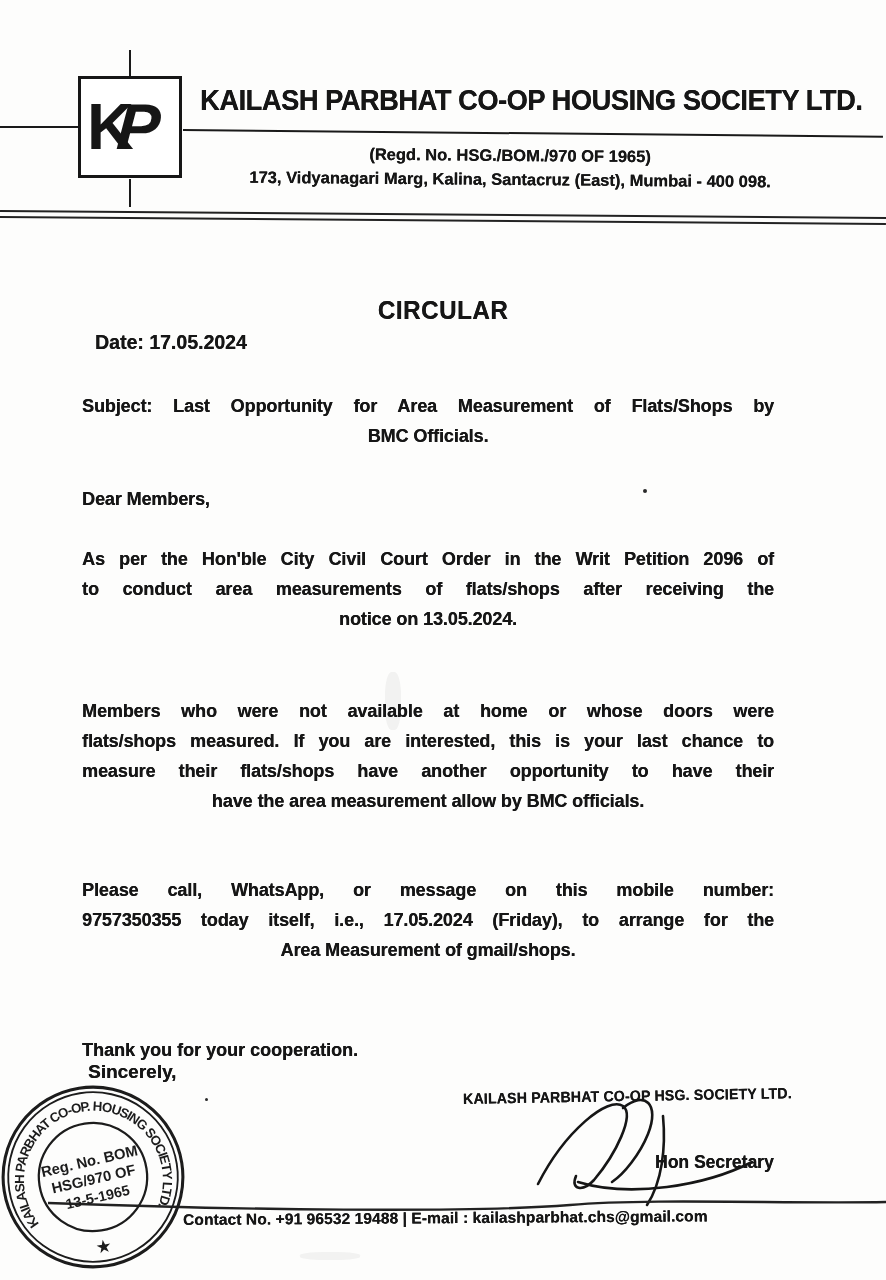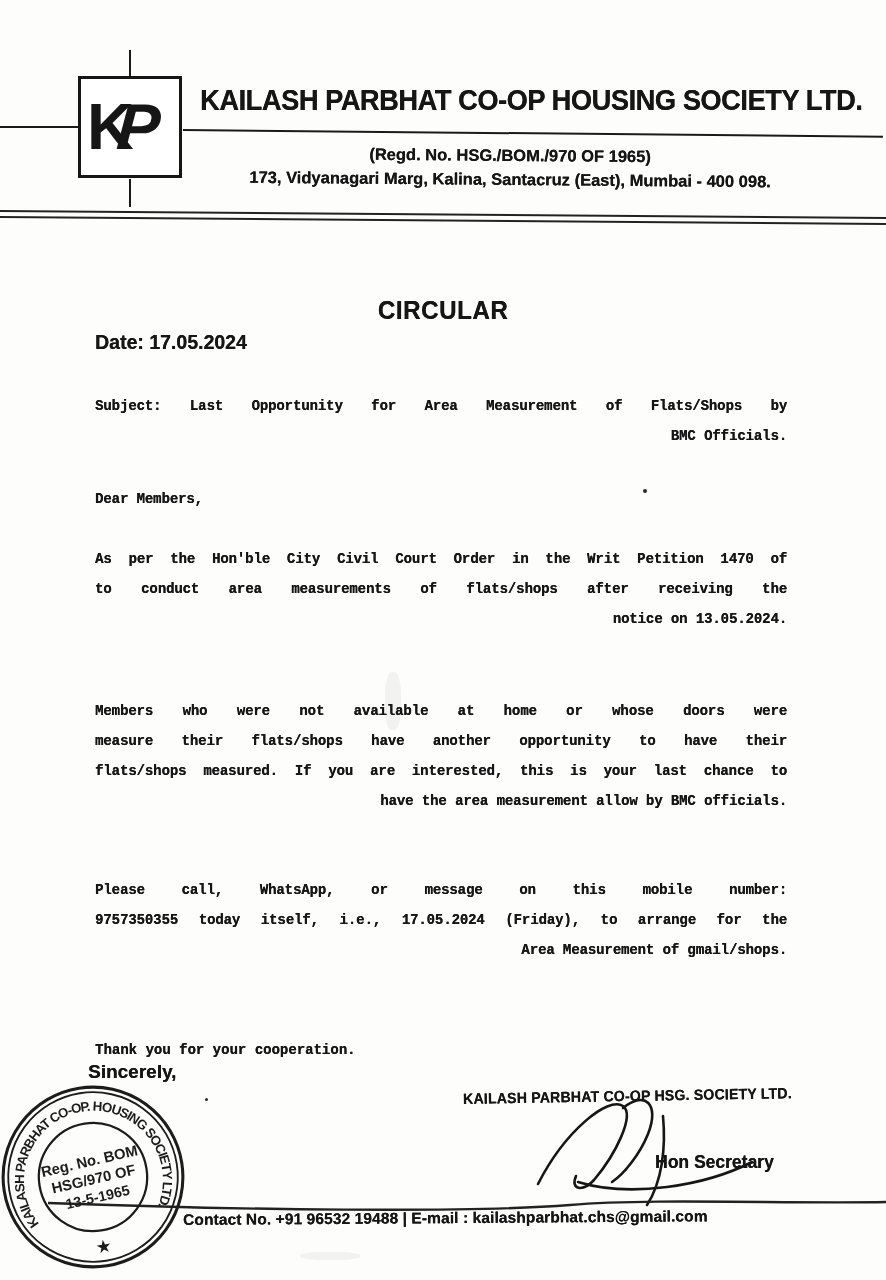--- a/index.html
+++ b/index.html
@@ -44,24 +44,24 @@
     transform:rotate(0.45deg); transform-origin:left center;
   }
 
   
   .doc-heading {
     left:0; top:296px; width:886px; text-align:center;
     font-size:25px; font-weight:800; letter-spacing:0.5px;
     transform:scaleX(0.97);
   }
   .date-line { left:95px; top:331px; font-size:19.5px; font-weight:800; }
-  .bodyblock { left:95px; width:692px; font-size:14px; font-weight:700;
-               line-height:30px; letter-spacing:-0.1px;font-family:Liberation Mono, monospace; }
+  .bodyblock { left:82px; width:692px; font-size:18px; font-weight:700;
+               line-height:30px; letter-spacing:-0.1px; }
   .jline { text-align:justify; text-align-last:justify; }
-  .jlast { text-align:right; }
+  .jlast { text-align:center; }
   .subject { top:391px; font-weight:800; }
   .salutation { top:484px; }
   .para1 { top:544px; }
   .para2 { top:696px; }
   .para3 { top:875px; }
   .closing { top:999px; font-weight:700; letter-spacing:0;margin-top:36px; }
   .signoff { left:88px; top:1061px; font-size:19px; font-weight:700; }
 
   
   .sig-org {
@@ -110,29 +110,29 @@
   <div class="abs date-line ink">Date: 17.05.2024</div>
 
   <div class="abs bodyblock subject">
     <div class="jline ink">Subject: Last Opportunity for Area Measurement of Flats/Shops by</div>
     <div class="jlast ink">BMC Officials.</div>
   </div>
 
   <div class="abs bodyblock salutation ink">Dear Members,</div>
 
   <div class="abs bodyblock para1">
-    <div class="jline ink">As per the Hon'ble City Civil Court Order in the Writ Petition 1470 of</div>
+    <div class="jline ink">As per the Hon'ble City Civil Court Order in the Writ Petition 2096 of</div>
     <div class="jline ink">to conduct area measurements of flats/shops after receiving the</div>
     <div class="jlast ink">notice on 13.05.2024.</div>
   </div>
 
   <div class="abs bodyblock para2">
     <div class="jline ink">Members who were not available at home or whose doors were</div>
+    <div class="jline ink">flats/shops measured. If you are interested, this is your last chance to</div>
     <div class="jline ink">measure their flats/shops have another opportunity to have their</div>
-    <div class="jline ink">flats/shops measured. If you are interested, this is your last chance to</div>
     <div class="jlast ink">have the area measurement allow by BMC officials.</div>
   </div>
 
   <div class="abs bodyblock para3">
     <div class="jline ink">Please call, WhatsApp, or message on this mobile number:</div>
     <div class="jline ink">9757350355 today itself, i.e., 17.05.2024 (Friday), to arrange for the</div>
     <div class="jlast ink">Area Measurement of gmail/shops.</div>
   </div>
 
   <div class="abs bodyblock closing ink">Thank you for your cooperation.</div>

